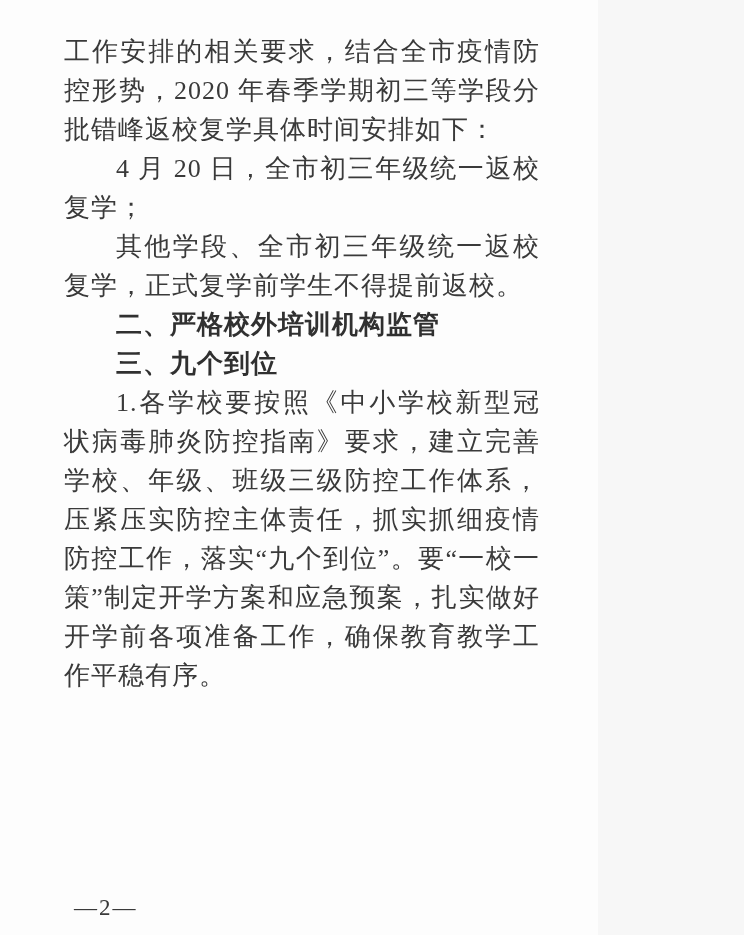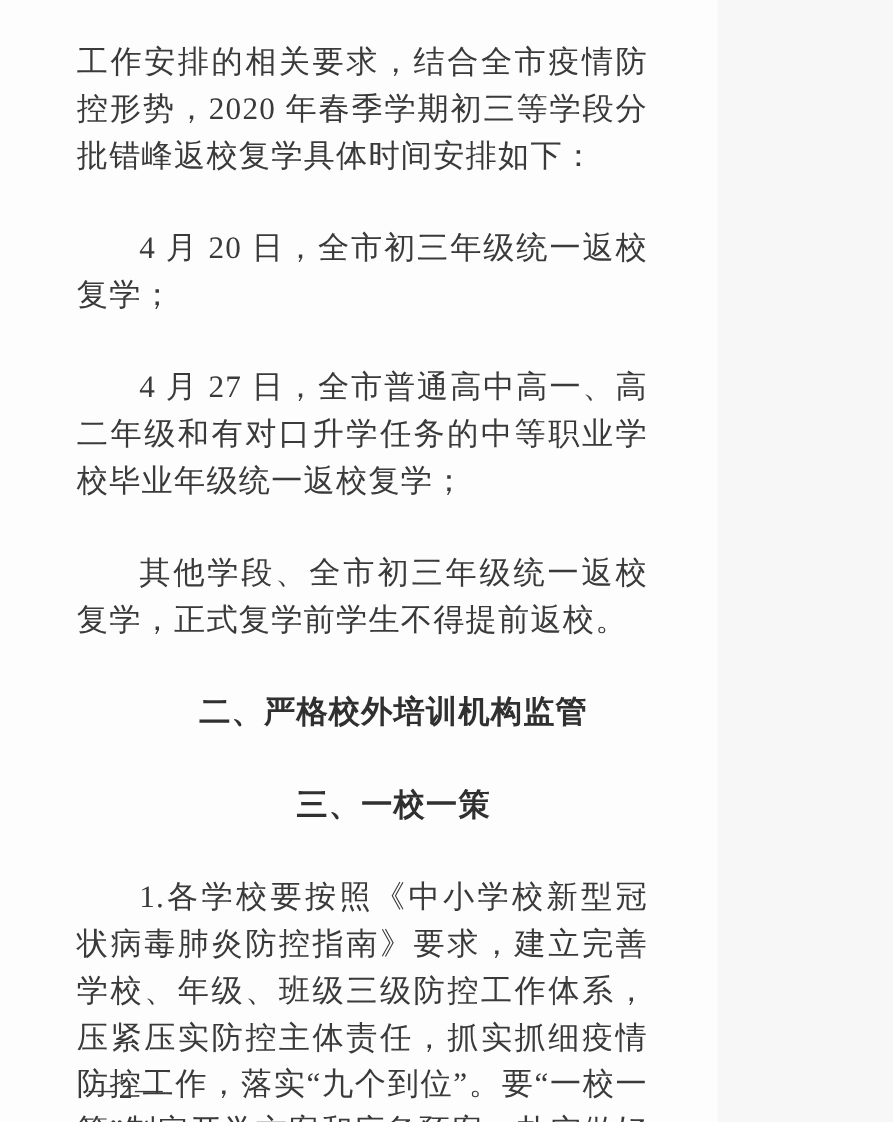--- a/index.html
+++ b/index.html
@@ -28,46 +28,44 @@
     font-size: 26px;
     font-weight: normal;
     line-height: 39px;
     text-align: justify;
     text-justify: inter-ideograph;
     letter-spacing: 1px;
     word-break: break-all;
   }
   .content .indent {
     text-indent: 2em;
-    margin-top: 38px;
   }
   .content h2.heading {
     font-family: "Liberation Sans", "DejaVu Sans", sans-serif;
     font-weight: bold;
     color: #303030;
-    text-align: center;
+    text-align: left;
   }
   
   .page-number {
     position: absolute;
     left: 74px;
     bottom: 14px;
     font-size: 23px;
     letter-spacing: 2px;
     color: #3a3a3a;
     font-family: "Liberation Serif", "DejaVu Serif", serif;
   }
 </style>
 </head>
 <body>
 
 <div class="page">
   <div class="content">
     <p>工作安排的相关要求，结合全市疫情防控形势，2020 年春季学期初三等学段分批错峰返校复学具体时间安排如下：</p>
     <p class="indent">4 月 20 日，全市初三年级统一返校复学；</p>
-    <p class="indent">4 月 27 日，全市普通高中高一、高二年级和有对口升学任务的中等职业学校毕业年级统一返校复学；</p>
     <p class="indent">其他学段、全市初三年级统一返校复学，正式复学前学生不得提前返校。</p>
     <h2 class="heading indent">二、严格校外培训机构监管</h2>
-    <h2 class="heading indent">三、一校一策</h2>
+    <h2 class="heading indent">三、九个到位</h2>
     <p class="indent">1.各学校要按照《中小学校新型冠状病毒肺炎防控指南》要求，建立完善学校、年级、班级三级防控工作体系，压紧压实防控主体责任，抓实抓细疫情防控工作，落实“九个到位”。要“一校一策”制定开学方案和应急预案，扎实做好开学前各项准备工作，确保教育教学工作平稳有序。</p>
   </div>
   <div class="page-number">—2—</div>
 </div>
 
 </body></html>

